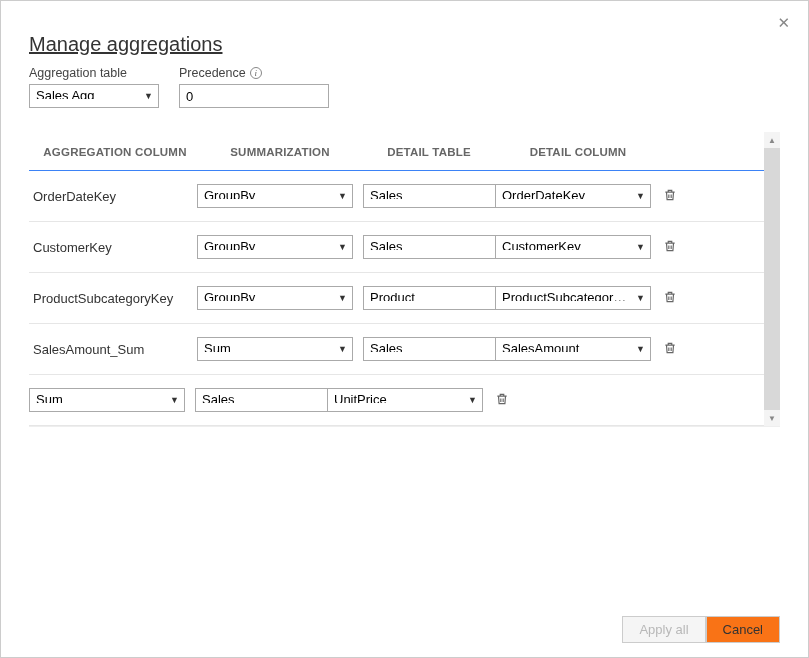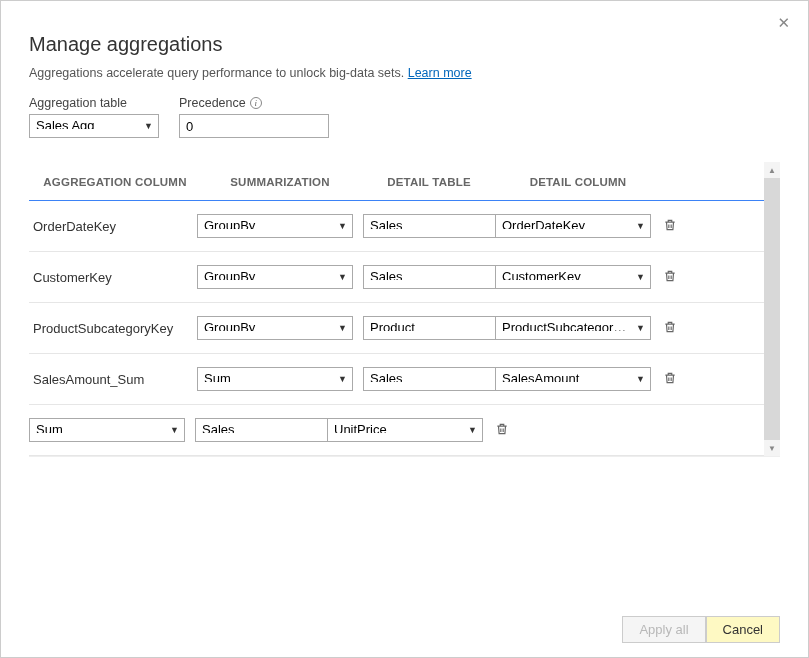--- a/index.html
+++ b/index.html
@@ -27,20 +27,21 @@
     background: none;
     border: none;
     padding: 4px;
     line-height: 1;
   }
   .title {
     font-size: 20px;
     font-weight: 400;
     color: #333;
     margin: 14px 0 10px 0;
+    text-decoration: underline;
   }
   .subtitle {
     font-size: 12.5px;
     color: #555;
     margin-bottom: 16px;
   }
   .subtitle a {
     color: #0066bb;
     text-decoration: underline;
     cursor: pointer;
@@ -205,38 +206,35 @@
     padding: 5px 16px;
     border: 1px solid #ccc;
     cursor: pointer;
   }
   .apply-btn {
     background: #f5f5f5;
     color: #b8b8b8;
     border-color: #e0e0e0;
   }
   .cancel-btn {
-    background: #fef9c3;
+    background: #f97316;
     color: #333;
   }
 </style>
 </head>
 <body>
 
 <div class="dialog">
 
   <button class="close-btn">
     <span>✕</span>
   </button>
 
   <h1 class="title">Manage aggregations</h1>
 
-  <div class="subtitle">
-    <span>Aggregations accelerate query performance to unlock big-data sets. </span><a>Learn more</a>
-  </div>
 
   <div class="controls-row">
     <div class="control-group">
       <span class="control-label">Aggregation table</span>
       <div class="select-box">
         <select class="agg-table-select">
           <option>Sales Agg</option>
         </select>
         <span class="select-arrow">▼</span>
       </div>

